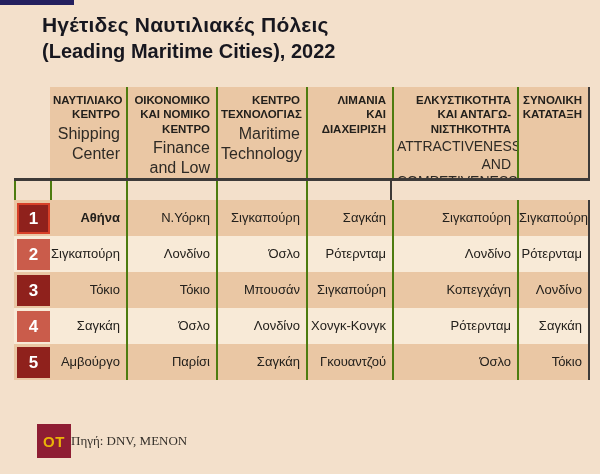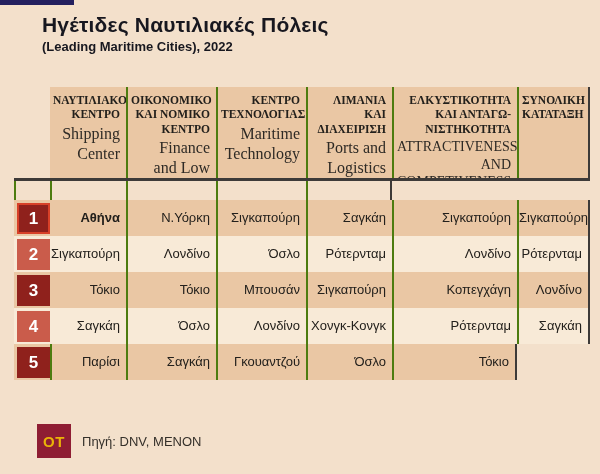--- a/index.html
+++ b/index.html
@@ -11,31 +11,31 @@
     overflow:hidden;
   }
   #canvas{position:relative;width:600px;height:474px;background:#f3e0cb;}
 
   
   .accent-bar{position:absolute;left:0;top:0;width:74px;height:5px;background:#24205f;}
 
   
   .title-block{position:absolute;left:42px;top:13px;color:#17171f;}
   .title-main{font-size:21px;font-weight:bold;letter-spacing:.2px;line-height:1.15;}
-  .title-sub{font-size:13px;font-weight:bold;line-height:1.2;margin-top:2px;}
+  .title-sub{font-size:20px;font-weight:bold;line-height:1.2;margin-top:2px;}
 
   
   .table-wrap{position:absolute;left:14px;top:87px;width:576px;}
   .tgrid{display:grid;grid-template-columns:36px 76px 90px 90px 86px 125px 73px;}
   .tgrid > div{box-sizing:border-box;}
   .vline{border-left:2px solid #4d7c0f;}
   .rline{border-right:2px solid #3d3a38;}
 
   
-  .header-row > div{height:91px;font-family:Liberation Serif, serif;}
+  .header-row > div{height:91px;}
   .hcell{
     background:#eac7a4;
     text-align:right;
     padding:6px 6px 0 3px;
     overflow:hidden;
   }
   .hcell .greek{font-size:11.5px;font-weight:bold;line-height:1.25;white-space:pre-line;}
   .hcell .english{font-size:16px;line-height:1.25;white-space:pre-line;margin-top:2px;color:#2e2a25;}
   .hcell .english.caps{font-size:14px;}
 
@@ -61,21 +61,21 @@
   .rank-first{border:2px solid #d84028;}
   .cell-bold{font-weight:bold;}
 
   
   .footer{position:absolute;left:37px;top:424px;display:flex;align-items:center;}
   .ot-logo{
     width:34px;height:34px;background:#8e1d33;color:#eab308;
     display:flex;align-items:center;justify-content:center;
     font-size:15px;font-weight:bold;letter-spacing:.5px;
   }
-  .source-text{margin-left:11px;font-size:13px;color:#35302a;}
+  .source-text{font-size:13px;color:#35302a;font-family:Liberation Serif, serif;}
 </style>
 </head>
 <body>
 
 <div id="canvas">
 
   <div class="accent-bar"></div>
 
   <div class="title-block">
     <div class="title-main">Ηγέτιδες Ναυτιλιακές Πόλεις</div>
@@ -102,22 +102,20 @@
       <div class="hcell vline">
         <div class="greek">ΚΕΝΤΡΟ
 ΤΕΧΝΟΛΟΓΙΑΣ</div>
         <div class="english">Maritime
 Technology</div>
       </div>
       <div class="hcell vline">
         <div class="greek">ΛΙΜΑΝΙΑ
 ΚΑΙ
 ΔΙΑΧΕΙΡΙΣΗ</div>
-        <div class="english">Ports and
-Logistics</div>
       </div>
       <div class="hcell vline">
         <div class="greek">ΕΛΚΥΣΤΙΚΟΤΗΤΑ
 ΚΑΙ ΑΝΤΑΓΩ-
 ΝΙΣΤΗΚΟΤΗΤΑ</div>
         <div class="english caps">ATTRACTIVENESS
 AND COMPETIVENESS</div>
       </div>
       <div class="hcell vline rline">
         <div class="greek">ΣΥΝΟΛΙΚΗ
@@ -180,20 +178,21 @@
       <div class="vline">Λονδίνο</div>
       <div class="vline">Χονγκ-Κονγκ</div>
       <div class="vline">Ρότερνταμ</div>
       <div class="vline rline">Σαγκάη</div>
     </div>
 
     <div class="tgrid data-row row-odd">
       <div class="rank-cell">
         <span class="rank-square rank-dark">5</span>
       </div>
+      <div>Αμβούργο</div>
       <div class="vline">Παρίσι</div>
       <div class="vline">Σαγκάη</div>
       <div class="vline">Γκουαντζού</div>
       <div class="vline">Όσλο</div>
       <div class="vline rline">Τόκιο</div>
     </div>
 
   </div>
 
   <div class="footer">

